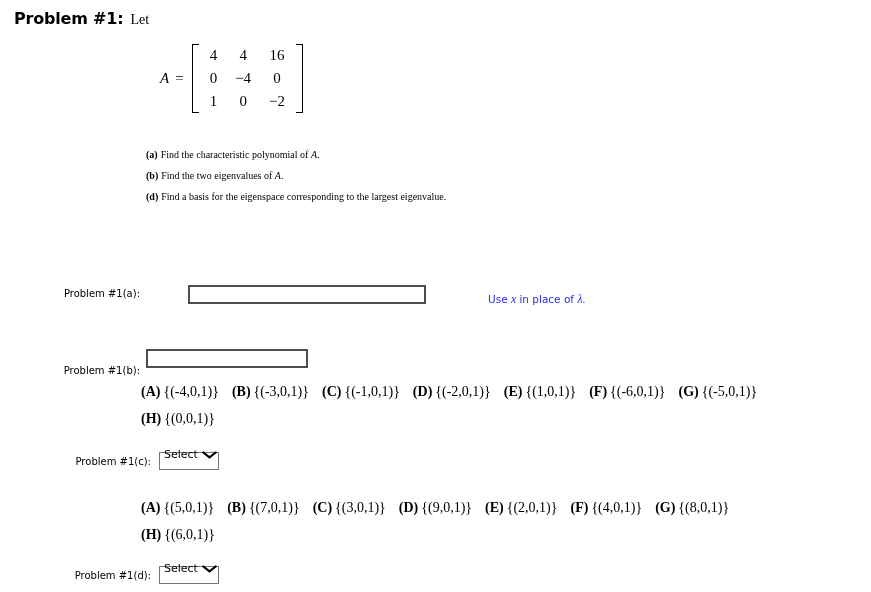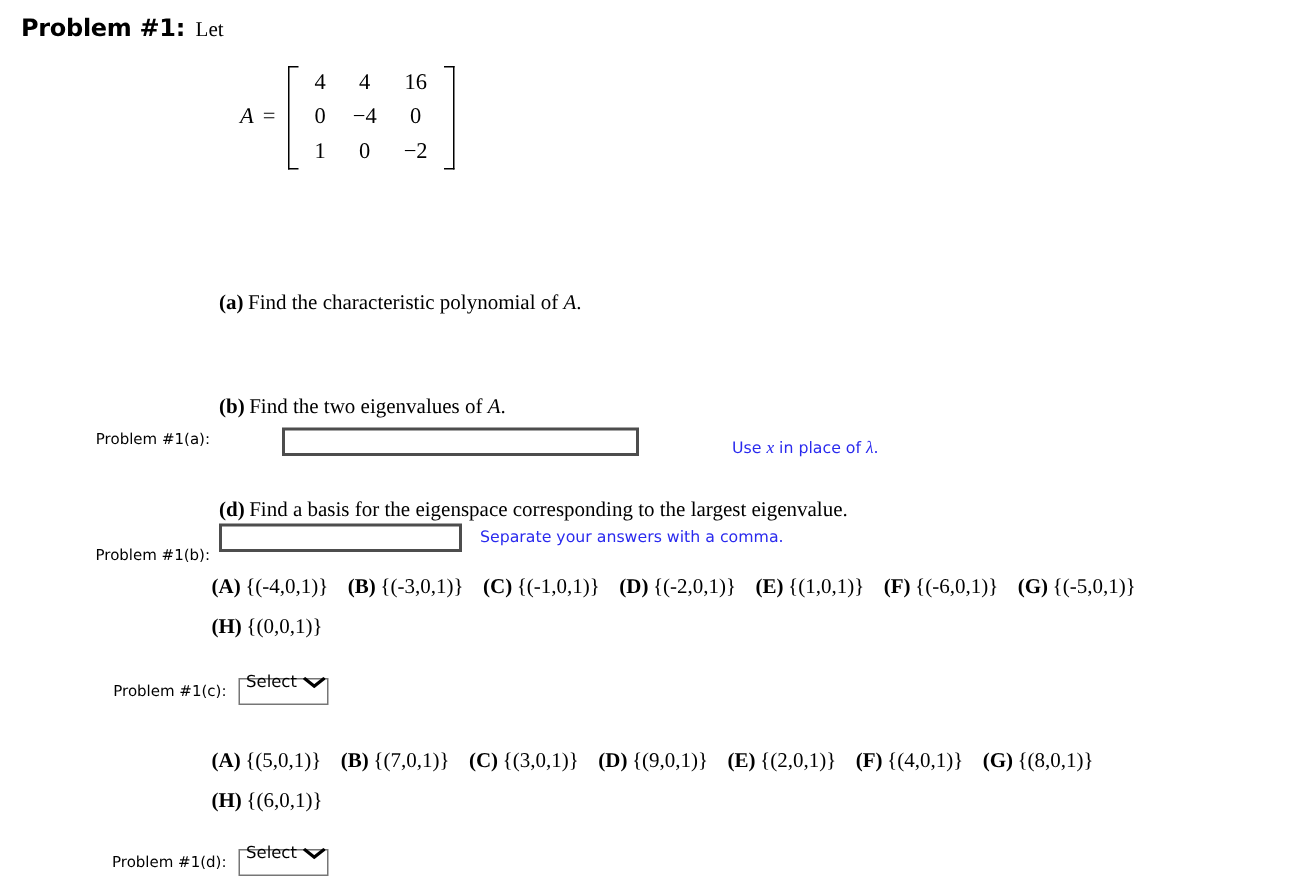--- a/index.html
+++ b/index.html
@@ -84,24 +84,23 @@
     font-family: "Liberation Serif", serif;
   }
 
   
   .subquestions {
     position: absolute;
     left: 146px;
     top: 144px;
   }
   .subq {
-    font-size: 14px;
+    font-size: 10px;
     line-height: 21px;
     white-space: nowrap;
-    margin-top: 48px;
   }
   .subq .sq-label {
     font-weight: bold;
   }
   .subq .sq-text {
     margin-left: 3px;
   }
   .ital {
     font-style: italic;
   }
@@ -252,21 +251,20 @@
   <div class="answer-label" style="width:82px; padding-top:5px;">Problem #1(a):</div>
   <input class="text-input" style="width: 238px; margin-left: 4px; margin-top: 2px;" type="text" placeholder="">
   <div class="hint-blue" style="margin-left:18px; margin-top:10px;">
     <span>Use </span><span class="ital-serif">x</span><span> in place of </span><span class="ital-serif">λ</span><span>.</span>
   </div>
 </div>
 
 <div class="answer-row" style="left:58px; top:340px;">
   <div class="answer-label" style="width:82px;margin-top:25px;">Problem #1(b):</div>
   <input class="text-input" style="width: 162px; margin-left: 6px;" type="text" placeholder="">
-  <div class="hint-blue" style="margin-left:12px;">Separate your answers with a comma.</div>
 </div>
 
 <div class="choices-block" style="top:378px;">
   <div class="choice-line">
     <span class="choice"><span class="ch-key">(A)</span><span class="ch-val">{(-4,0,1)}</span></span><span class="choice"><span class="ch-key">(B)</span><span class="ch-val">{(-3,0,1)}</span></span><span class="choice"><span class="ch-key">(C)</span><span class="ch-val">{(-1,0,1)}</span></span><span class="choice"><span class="ch-key">(D)</span><span class="ch-val">{(-2,0,1)}</span></span><span class="choice"><span class="ch-key">(E)</span><span class="ch-val">{(1,0,1)}</span></span><span class="choice"><span class="ch-key">(F)</span><span class="ch-val">{(-6,0,1)}</span></span><span class="choice"><span class="ch-key">(G)</span><span class="ch-val">{(-5,0,1)}</span></span>
   </div>
   <div class="choice-line">
     <span class="choice"><span class="ch-key">(H)</span><span class="ch-val">{(0,0,1)}</span></span>
   </div>
 </div>

